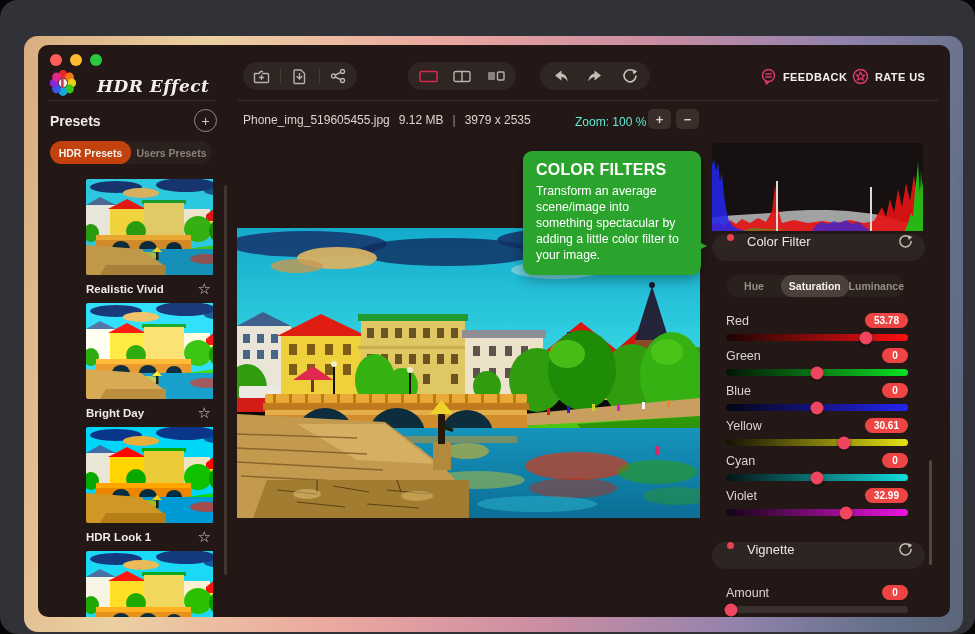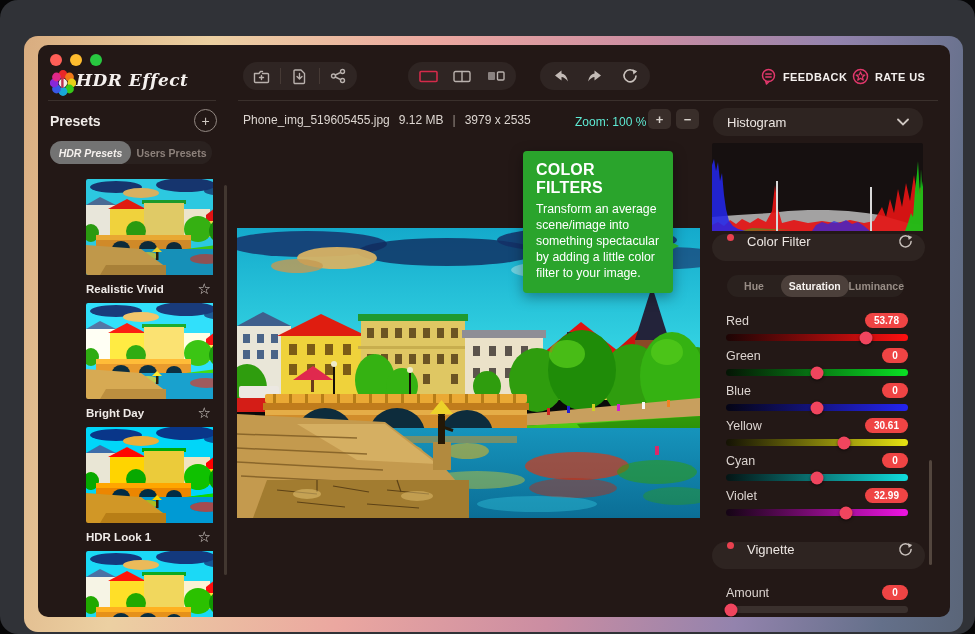--- a/index.html
+++ b/index.html
@@ -6,21 +6,21 @@
   body{width:975px;height:634px;background:#060607;font-family:"Liberation Sans",sans-serif;position:relative;overflow:hidden;}
   .desktop{position:absolute;inset:0;background:#303237;border-radius:18px;}
   .wallpaper{position:absolute;left:24px;top:36px;width:939px;height:596px;border-radius:14px;
     background:linear-gradient(100deg,#d9ad80 0%,#ecd0a2 18%,#eba7a0 40%,#cb8da2 60%,#9383ad 78%,#64708a 92%,#5a6578 100%);}
   .win{position:absolute;left:38px;top:45px;width:912px;height:572px;background:#231816;border-radius:10px;overflow:hidden;color:#eae4e1;}
 
   
   .lights{position:absolute;left:12px;top:9px;display:flex;gap:8px;}
   .light{width:12px;height:12px;border-radius:50%;}
   .light.r{background:#ff5f57}.light.y{background:#febc2e}.light.g{background:#28c840}
-  .logo{position:absolute;left:12px;top:25px;display:flex;align-items:flex-start;gap:0;}
+  .logo{position:absolute;left:12px;top:25px;display:flex;align-items:flex-end;gap:21px;}
   .logo-text{font-family:"DejaVu Serif",serif;font-style:italic;font-weight:bold;font-size:17px;color:#f4f0ee;letter-spacing:.5px;}
   .hline{position:absolute;height:1px;background:#3a302c;}
   .pill{position:absolute;top:17px;height:28px;background:#2f2523;border-radius:14px;display:flex;align-items:center;justify-content:space-evenly;}
   #pill-file{left:205px;width:114px;}
   #pill-view{left:370px;width:108px;}
   #pill-history{left:502px;width:110px;}
   .toolbtn{width:28px;height:28px;display:flex;align-items:center;justify-content:center;}
   .sep{width:1px;height:16px;background:#463a35;}
   .hlink{position:absolute;top:23px;display:flex;align-items:center;gap:6px;font-size:11px;font-weight:bold;letter-spacing:.4px;color:#f4f0ee;}
   #feedback{left:722px;text-align:right;} #rateus{left:814px;}
@@ -32,39 +32,39 @@
   .zbtn{position:absolute;top:64px;width:23px;height:20px;background:#392e2a;border-radius:5px;color:#d8d2cc;
     display:flex;align-items:center;justify-content:center;font-size:13px;font-weight:bold;}
   #zoom-in{left:610px;} #zoom-out{left:638px;}
 
   
   .presets-title{position:absolute;left:12px;top:68px;font-size:14px;font-weight:bold;color:#f0ebe8;}
   .add-preset{position:absolute;left:156px;top:64px;width:21px;height:21px;border:1.5px solid #938983;border-radius:50%;
     display:flex;align-items:center;justify-content:center;font-size:14px;color:#cfc8c2;line-height:1;}
   .side-tabs{position:absolute;left:12px;top:96px;width:162px;height:23px;background:#2a211f;border-radius:12px;display:flex;font-size:10.5px;font-weight:bold;}
   .side-tab{flex:1;display:flex;align-items:center;justify-content:center;color:#8d817b;border-radius:12px;}
-  .side-tab.active{background:#737373;color:#f4f0ed;font-style:italic;}
+  .side-tab.active{background:#c2410c;color:#f4f0ed;}
   .preset-list{position:absolute;left:12px;top:134px;width:163px;height:438px;overflow:hidden;}
   .preset-item{height:124px;padding-left:36px;}
   .pthumb{width:162px;height:96px;border-radius:2px;overflow:hidden;background:#111;}
   .pthumb svg{display:block;width:100%;height:100%;}
   .preset-item:nth-child(2) .pthumb svg{filter:brightness(1.12);}
   .preset-item:nth-child(3) .pthumb svg{filter:saturate(1.45);}
   .preset-item:nth-child(4) .pthumb svg{filter:brightness(1.06) saturate(1.15);}
   .pmeta{height:28px;display:flex;align-items:center;justify-content:space-between;}
   .pname{font-size:11.5px;font-weight:bold;color:#f0ebe8;}
   .pstar{font-size:15px;color:#ddd6d2;margin-right:2px;}
   .side-scroll{position:absolute;left:186px;top:140px;width:3px;height:390px;background:#4e423a;border-radius:2px;opacity:.75;}
 
   
   .canvas{position:absolute;left:199px;top:183px;width:463px;height:290px;background:#0a0a0a;}
   .canvas svg{display:block;width:100%;height:100%;}
 
   
-  .tooltip{position:absolute;left:485px;top:106px;width:150px;background:#2aa42c;border-radius:4px;padding:10px 13px 11px;z-index:6;
+  .tooltip{position:absolute;left:485px;top:106px;width:178px;background:#2aa42c;border-radius:9px;padding:10px 13px 11px;z-index:6;
     box-shadow:0 4px 14px rgba(0,0,0,.35);box-sizing:border-box;}
   .tooltip h3{margin:0 0 5px;font-size:16px;letter-spacing:.2px;color:#fff;}
   .tooltip p{margin:0;font-size:12.3px;line-height:1.3;color:#fff;}
   .tooltip::after{content:"";position:absolute;right:-13px;top:88px;border:7px solid transparent;border-left:14px solid #2aa42c;}
 
   
   .hd-pill{position:absolute;left:675px;top:63px;width:210px;height:28px;background:#2e2421;border-radius:14px;
     display:flex;align-items:center;padding:0 14px;box-sizing:border-box;font-size:13px;color:#ece6e2;}
   .hd-pill .chev{margin-left:auto;display:flex;}
   .histogram{position:absolute;left:674px;top:98px;width:211px;height:88px;background:#161010;border-radius:2px;}
@@ -503,28 +503,20 @@
         <rect x="207" y="198" width="10" height="3" fill="#241806" transform="rotate(18 207 198)"></rect>
         <rect x="418" y="218" width="4" height="9" fill="#d82a6a"></rect>
       </svg>
     </div>
 
     <div class="tooltip">
       <h3>COLOR FILTERS</h3>
       <p>Transform an average scene/image into something spectacular by adding a little color filter to your image.</p>
     </div>
 
-    <div class="hd-pill">
-      <span>Histogram</span>
-      <span class="chev">
-        <svg width="12" height="8" viewBox="0 0 12 8">
-            <polyline points="1,1.5 6,6.5 11,1.5" fill="none" stroke="#cdc5c0" stroke-width="1.8" stroke-linecap="round"></polyline>
-          </svg>
-      </span>
-    </div>
 
     <div class="histogram">
       <svg viewBox="0 0 211 88" preserveAspectRatio="none">
         <path d="M0,88 L0,74 L12,73 L26,72 L42,71 L58,70 L76,68 L96,67 L116,67 L136,68 L154,70 L168,72 L182,76 L196,80 L211,82 L211,88 Z" fill="#b3b3b3" opacity=".9"></path>
         <path d="M0,88 L0,82 L6,79 L12,83 L18,77 L24,81 L30,76 L38,80 L46,75 L54,79 L60,68 L63,42 L66,66 L70,80 L82,77 L96,80 L110,78 L124,80 L138,77 L152,80 L162,78 L170,64 L174,74 L178,56 L182,70 L186,46 L190,64 L194,40 L198,58 L202,32 L205,52 L208,44 L211,48 L211,88 Z" fill="#e41414" opacity=".92"></path>
         <path d="M0,88 L0,22 L2,16 L4,28 L6,19 L8,38 L10,30 L12,52 L14,66 L17,78 L21,83 L26,86 L34,88 Z" fill="#2326e8" opacity=".88"></path>
         <path d="M100,88 L104,82 L110,79 L116,81 L122,78 L128,80 L134,77 L140,81 L146,79 L152,83 L158,88 Z" fill="#2326e8" opacity=".7"></path>
         <path d="M30,88 L40,85 L60,86 L80,87 Z" fill="#17c517" opacity=".5"></path>
         <path d="M193,88 L196,80 L199,70 L201,74 L203,48 L205,30 L206,18 L207,36 L208,52 L209,26 L210,44 L211,38 L211,88 Z" fill="#17c517" opacity=".92"></path>
         <rect x="64" y="38" width="2" height="50" fill="#d9d9d9"></rect>

